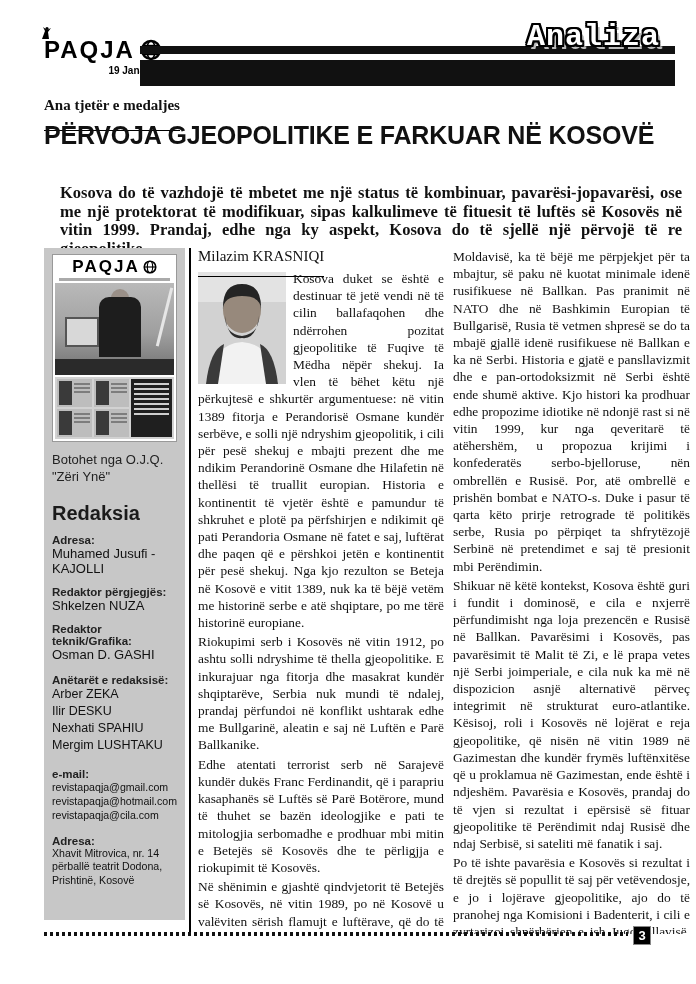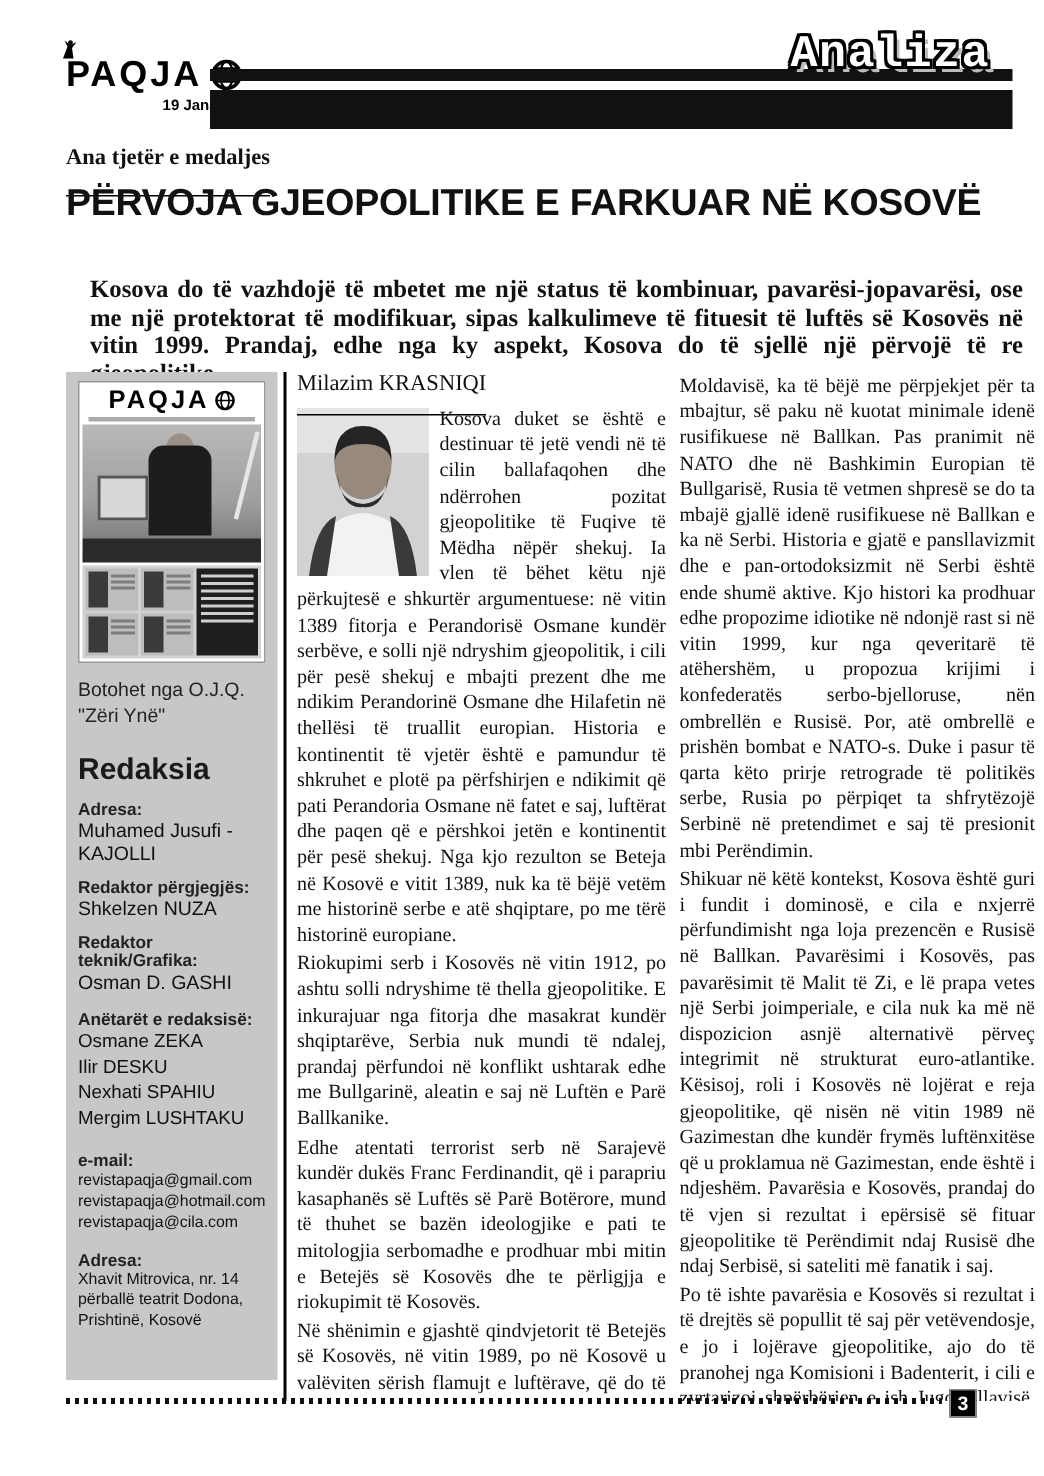--- a/index.html
+++ b/index.html
@@ -201,21 +201,21 @@
         <div class="role-label">Redaktor përgjegjës:</div>
         <div class="role-value">Shkelzen NUZA</div>
       </div>
       <div class="role">
         <div class="role-label">Redaktor teknik/Grafika:</div>
         <div class="role-value">Osman D. GASHI</div>
       </div>
 
       <div class="members">
         <div class="role-label">Anëtarët e redaksisë:</div>
-        <div class="member">Osmane ZEKA</div>
+        <div class="member">Arber ZEKA</div>
         <div class="member">Ilir DESKU</div>
         <div class="member">Nexhati SPAHIU</div>
         <div class="member">Mergim LUSHTAKU</div>
       </div>
 
       <div class="email-block">
         <div class="role-label">e-mail:</div>
         <div class="email">revistapaqja@gmail.com</div>
         <div class="email">revistapaqja@hotmail.com</div>
         <div class="email">revistapaqja@cila.com</div>

